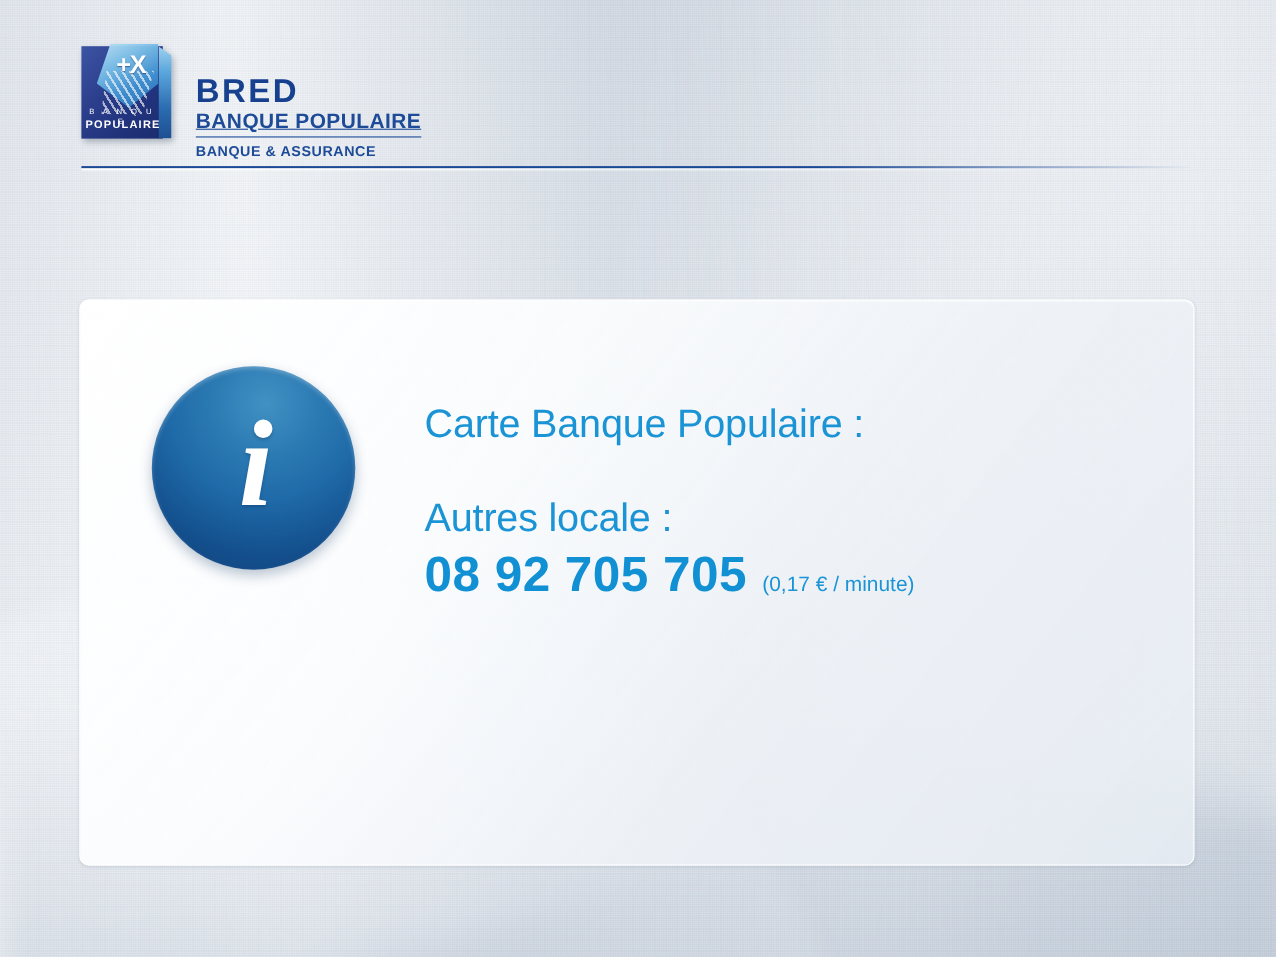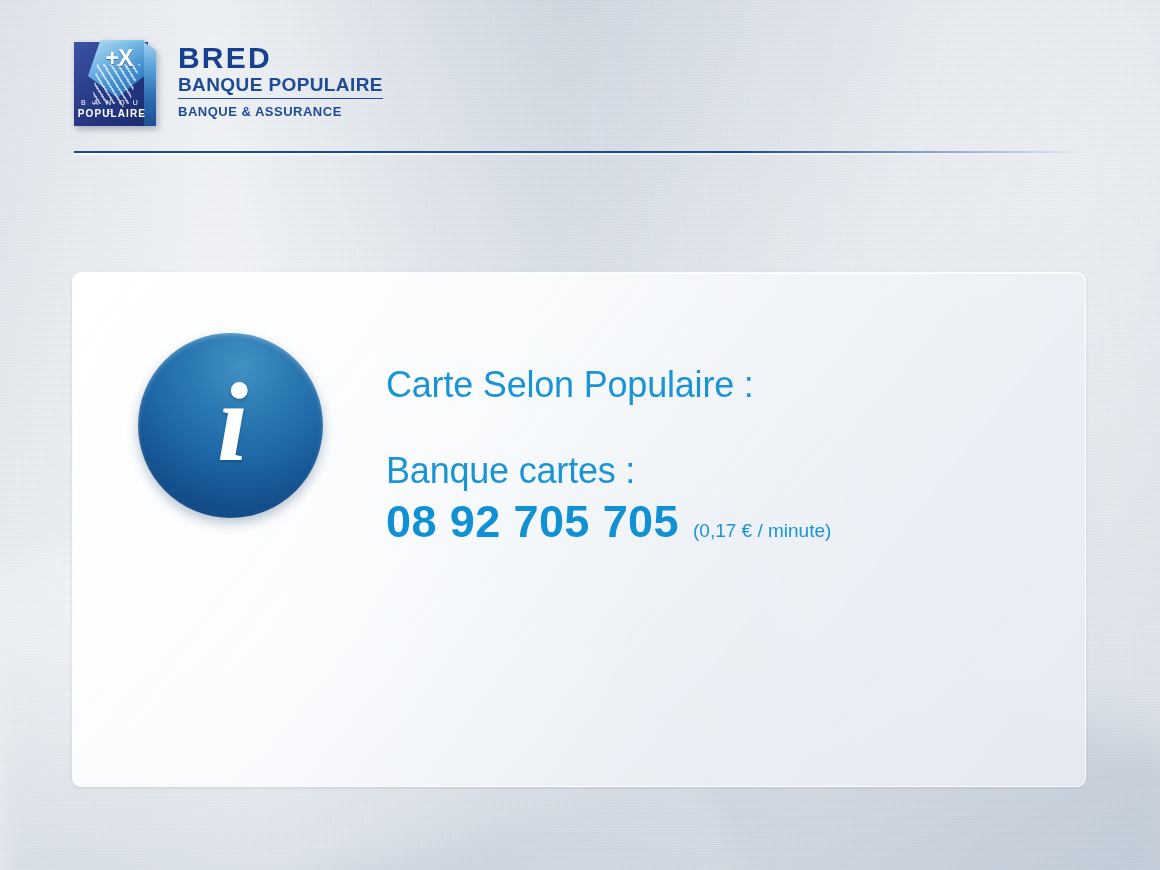--- a/index.html
+++ b/index.html
@@ -119,33 +119,34 @@
     letter-spacing:3.1px;
   }
   .logo-word2 {
     position:absolute; left:2px; top:70px; width:70px;
     color:#ffffff; text-align:right;
     font:700 10px/12px "Liberation Sans", sans-serif;
     letter-spacing:1.1px;
   }
 
   
-  .brand-text { padding-top:4px; }
+  .brand-text { padding-top:4px;margin-top:26px; }
   .brand-bred {
     color:#17418f;
     font:700 30px/32px "Liberation Sans", sans-serif;
     letter-spacing:2.2px;
   }
   .brand-bp {
     color:#1d4b98;
     font:700 19px/22px "Liberation Sans", sans-serif;
     letter-spacing:.4px;
     padding-bottom:2px;
     border-bottom:1.5px solid #1d4b98;
     display:inline-block;
+    text-decoration:underline;
   }
   .brand-ba {
     color:#1d4b98;
     font:700 13px/17px "Liberation Sans", sans-serif;
     letter-spacing:.5px;
     margin-top:4px;
   }
 
   
   .header-rule {
@@ -270,25 +271,25 @@
     <div class="card-gloss"></div>
 
     <div id="info-icon">
       <span class="glyph">i</span>
     </div>
 
     <div id="copy">
 
 
       <div class="phone-block">
-        <div class="phone-label">Carte Selon Populaire :</div>
+        <div class="phone-label">Carte Banque Populaire :</div>
       </div>
 
       <div class="phone-block second">
-        <div class="phone-label">Banque cartes :</div>
+        <div class="phone-label">Autres locale :</div>
         <div class="phone-line">
           <span class="phone-number">08 92 705 705</span>
           <span class="phone-note">(0,17 € / minute)</span>
         </div>
       </div>
 
     </div>
   </div>
 
 </div>

